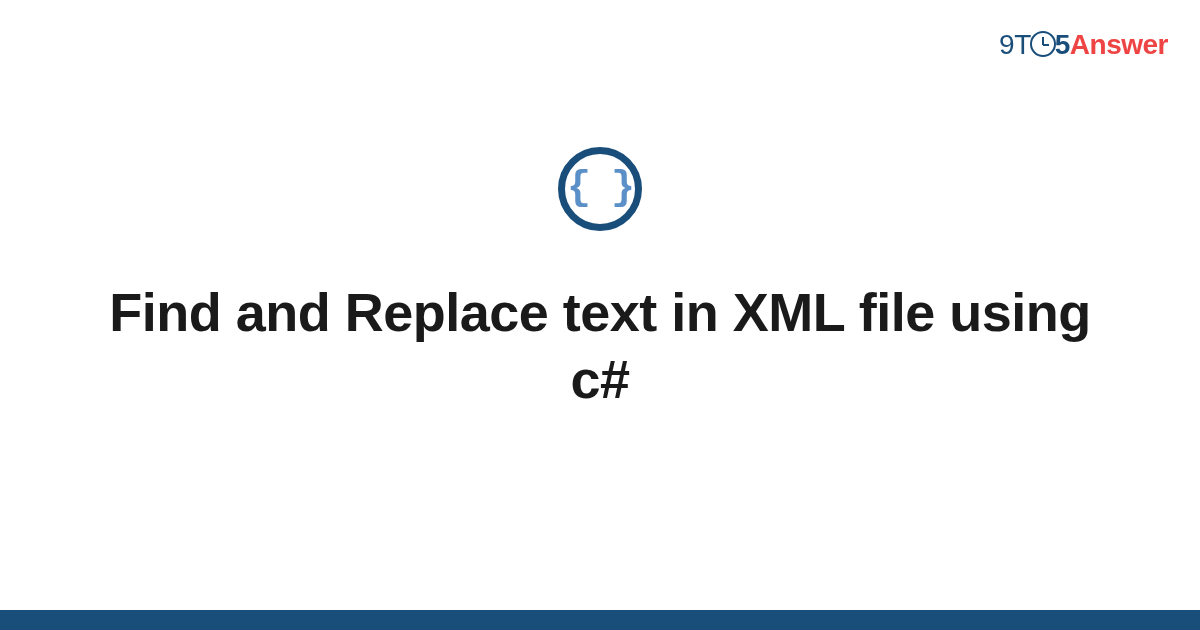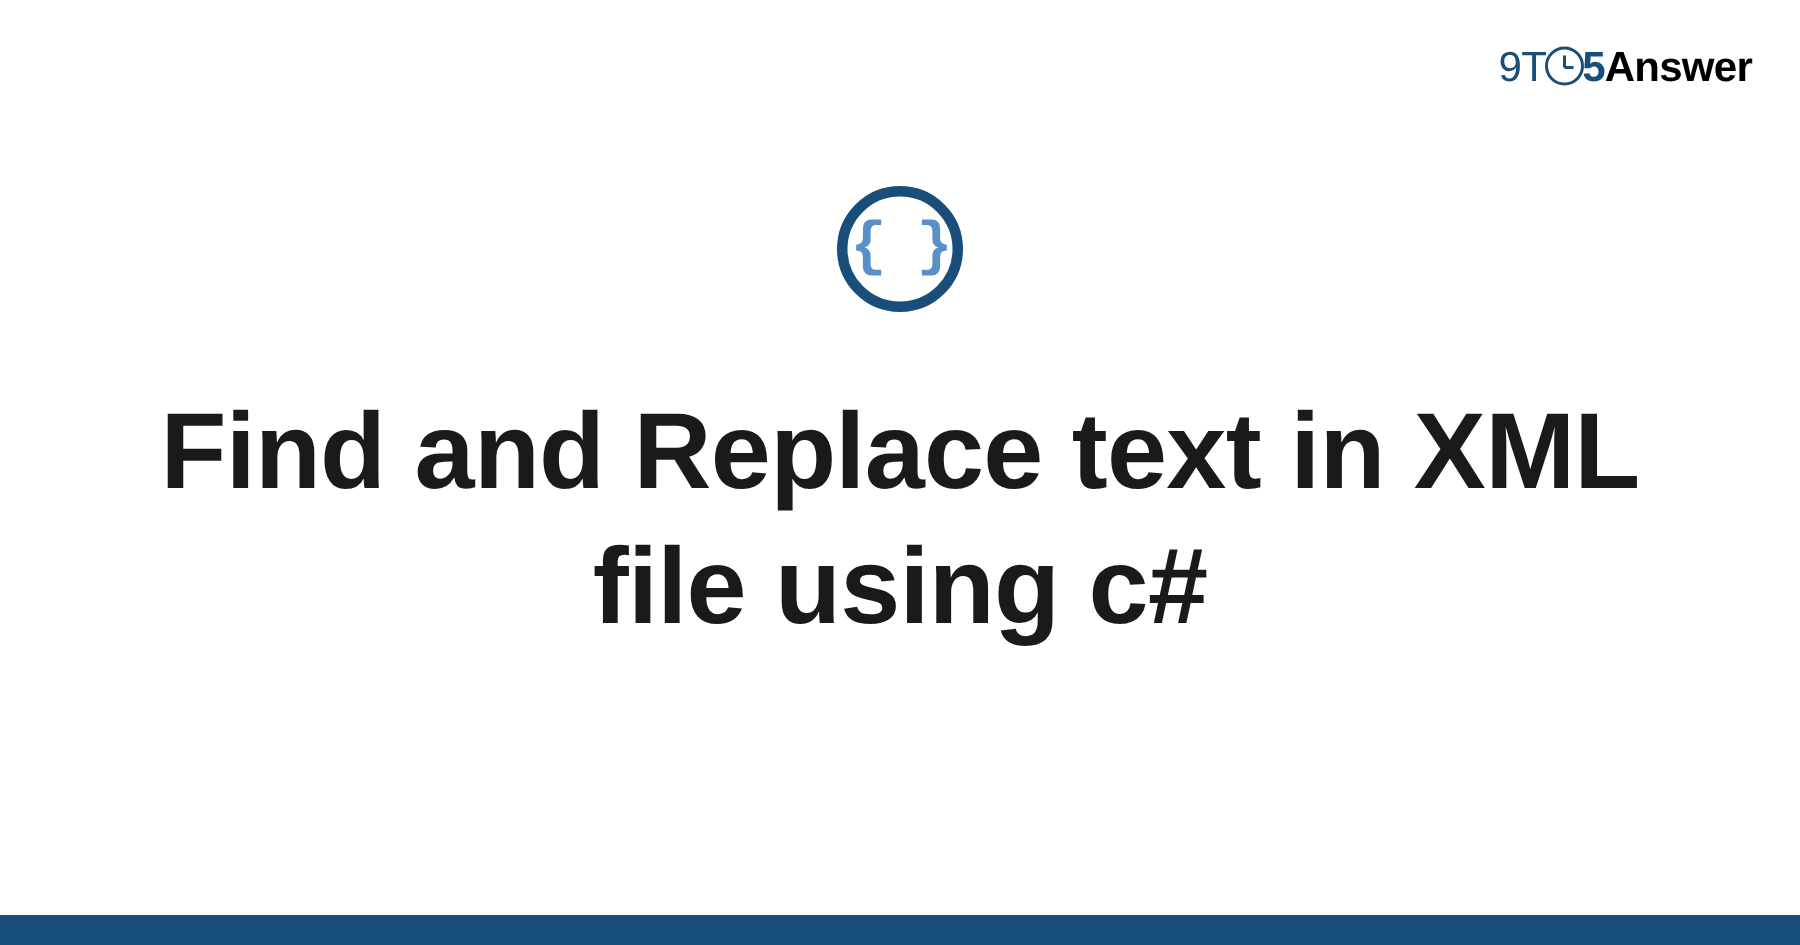--- a/index.html
+++ b/index.html
@@ -56,21 +56,21 @@
       height: 2px;
       background: #1a4e7a;
       top: 11px;
       left: 50%;
     }
     .logo-5 {
       color: #1a4e7a;
       font-weight: 700;
     }
     .logo-answer {
-      color: #000000;
+      color: #ef4444;
       font-weight: 600;
     }
     .center-content {
       position: absolute;
       top: 0;
       left: 0;
       width: 100%;
       height: 100%;
       display: flex;
       flex-direction: column;
@@ -92,21 +92,21 @@
     .code-icon-braces {
       color: #5a8fc7;
       font-size: 40px;
       font-weight: 700;
       font-family: "Courier New", monospace;
       letter-spacing: -2px;
       line-height: 1;
     }
     .main-title {
       color: #1a1a1a;
-      font-size: 72px;
+      font-size: 54px;
       font-weight: 700;
       text-align: center;
       line-height: 1.25;
       max-width: 1050px;
       letter-spacing: -0.5px;
     }
     .bottom-bar {
       position: absolute;
       bottom: 0;
       left: 0;

